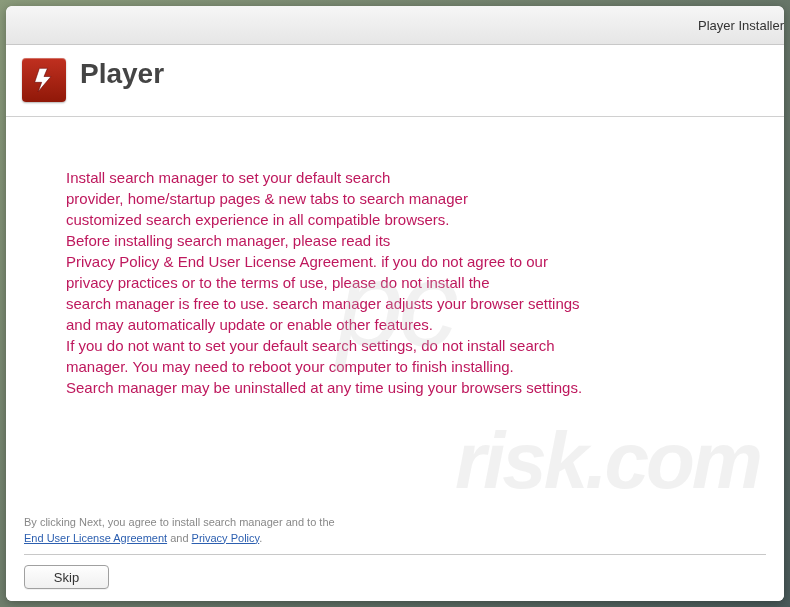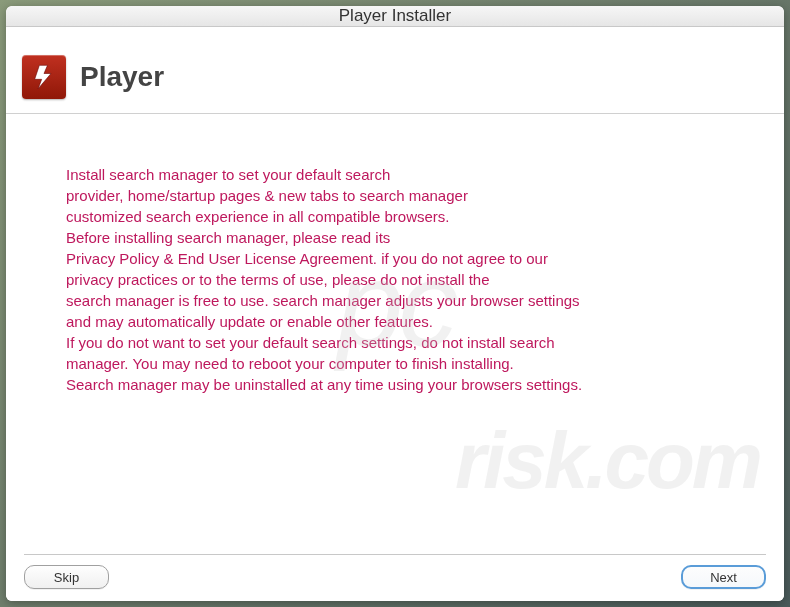--- a/index.html
+++ b/index.html
@@ -44,35 +44,35 @@
       right: 6px;
       bottom: 6px;
       background: #fff;
       border-radius: 6px;
       box-shadow: 0 2px 10px rgba(0,0,0,0.3);
       display: flex;
       flex-direction: column;
       overflow: hidden;
     }
     .titlebar {
-      height: 21px;
+      height: 39px;
       background: linear-gradient(#f6f6f6, #e6e6e6);
       border-bottom: 1px solid #c8c8c8;
       border-radius: 6px 6px 0 0;
       display: flex;
       align-items: center;
-      justify-content: center;
-      font-size: 17px;
+      justify-content: flex-end;
+      font-size: 13px;
       color: #333;
     }
     .header {
-      padding: 28px 16px 14px 16px;
+      padding: 13px 16px 14px 16px;
       border-bottom: 1px solid #d0d0d0;
       display: flex;
-      align-items: center;
+      align-items: flex-start;
       gap: 14px;
       background: #fff;
     }
     .flash-icon {
       width: 44px;
       height: 44px;
       background: linear-gradient(#c03020, #901808);
       border-radius: 4px;
       display: flex;
       align-items: center;
@@ -119,21 +119,21 @@
     .button-row {
       display: flex;
       justify-content: space-between;
       align-items: center;
     }
     .btn {
       min-width: 85px;
       height: 24px;
       background: linear-gradient(#fefefe, #f0f0f0);
       border: 1px solid #a0a0a0;
-      border-radius: 10px;
+      border-radius: 4px;
       font-size: 13px;
       color: #333;
       cursor: pointer;
       box-shadow: 0 1px 0 rgba(0,0,0,0.05);
     }
     .btn-primary {
       border: 2px solid #5a9cd8;
       background: linear-gradient(#fdfdfd, #f5f8fb);
     }
   </style>
@@ -165,19 +165,22 @@
 Privacy Policy &amp; End User License Agreement. if you do not agree to our
 privacy practices or to the terms of use, please do not install the
 search manager is free to use. search manager adjusts your browser settings
 and may automatically update or enable other features.
 If you do not want to set your default search settings, do not install search
 manager. You may need to reboot your computer to finish installing.
 Search manager may be uninstalled at any time using your browsers settings.</div>
   </div>
 
   <div class="footer">
+    <div class="agreement-text">
+      <span>By clicking Next, you agree to install search manager and to the</span><br>
+      <a>End User License Agreement</a><span> and </span><a>Privacy Policy</a><span>.</span>
+    </div>
     <div class="divider"></div>
     <div class="button-row">
       <button class="btn">Skip</button>
-      <button class="btn btn-primary">Next</button>
     </div>
   </div>
 </div>
 
 </body></html>

